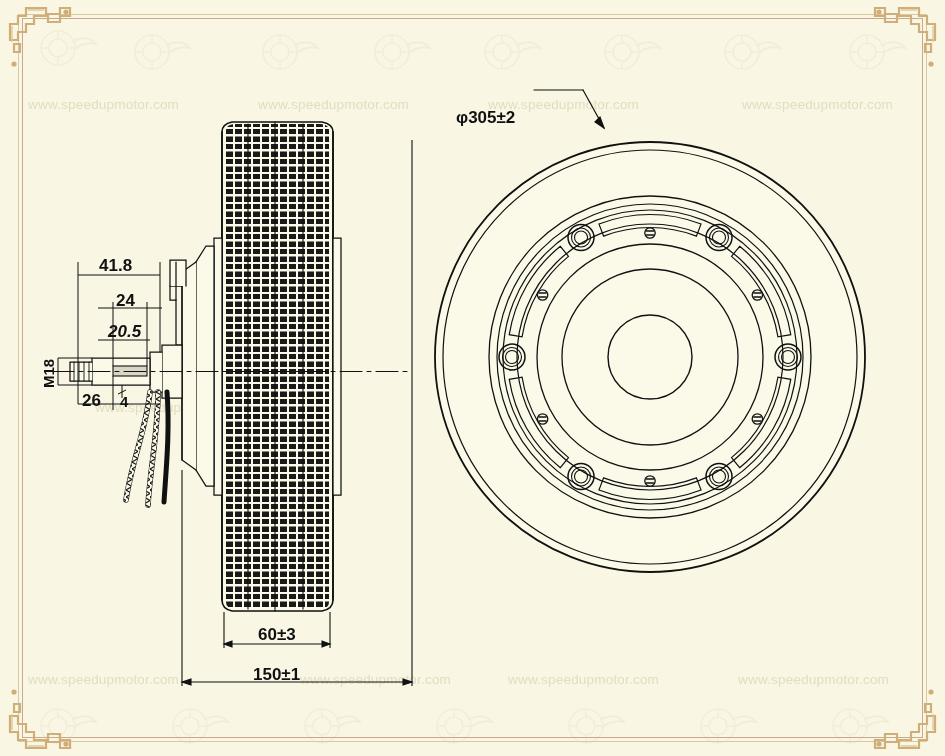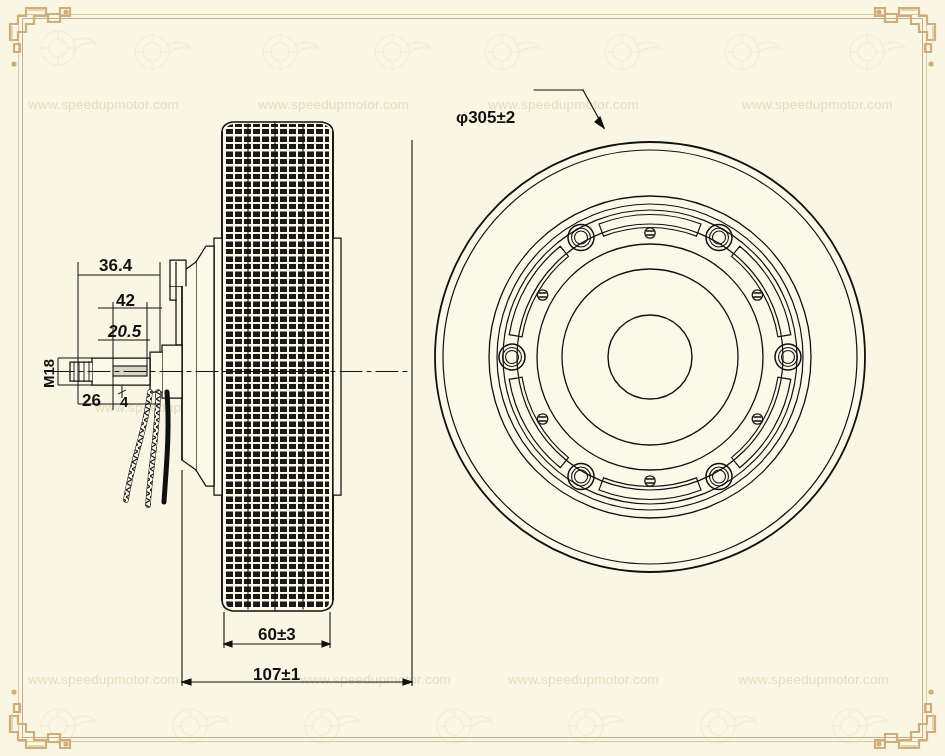--- a/index.html
+++ b/index.html
@@ -341,28 +341,28 @@
       <g stroke-width="1.2">
         <line x1="534" y1="90" x2="583" y2="90"></line>
         <line x1="583" y1="90" x2="604" y2="128"></line>
         <path d="M604 128 L595 122 L600 117 Z" fill="#111"></path>
       </g>
     </g>
   </svg>
 
   <div id="dimLayer">
       <div class="dimtxt big" style="left: 456px; top: 84px; margin-top: 24px;">φ305±2</div>
-      <div class="dimtxt big" style="left: 99px; top: 256px;">36.4</div>
-      <div class="dimtxt big" style="left: 116px; top: 291px;">42</div>
+      <div class="dimtxt big" style="left: 99px; top: 256px;">41.8</div>
+      <div class="dimtxt big" style="left: 116px; top: 291px;">24</div>
       <div class="dimtxt big" style="left: 108px; top: 322px; font-style: italic;">20.5</div>
       <div class="dimtxt rot" style="left: 40px; top: 388px;">M18</div>
       <div class="dimtxt big" style="left: 82px; top: 391px;">26</div>
       <div class="dimtxt" style="left: 120px; top: 393px;">4</div>
       <div class="dimtxt big" style="left: 258px; top: 625px;">60±3</div>
-      <div class="dimtxt big" style="left: 253px; top: 665px;">107±1</div>
+      <div class="dimtxt big" style="left: 253px; top: 665px;">150±1</div>
     </div>
 
   <div class="frame-outer"></div>
   <div class="frame-inner"></div>
 
   <div class="corner c-tl">
     <svg viewBox="0 0 74 74" width="74" height="74">
       <path d="M6 30 L6 22 L14 22 L14 14 L22 14 L22 6 L42 6 L42 12 L56 12 L56 6 L66 6
                L66 14 L56 14 L56 20 L44 20 L44 14 L30 14 L30 22 L22 22 L22 30 L14 30
                L14 38 L6 38 Z M10 42 L16 42 L16 50 L10 50 Z" fill="none" stroke="#cfae7a" stroke-width="2.2"></path>

